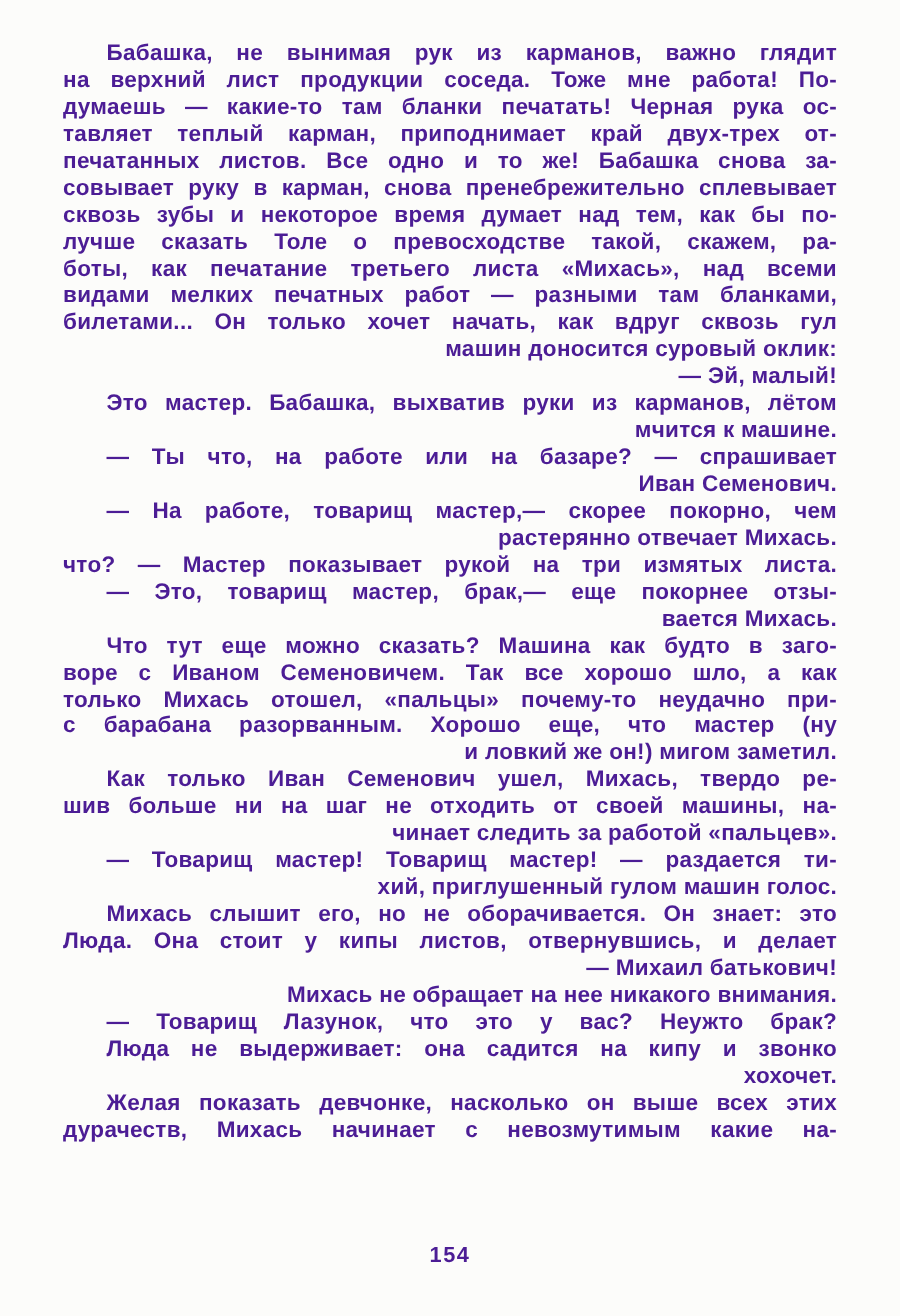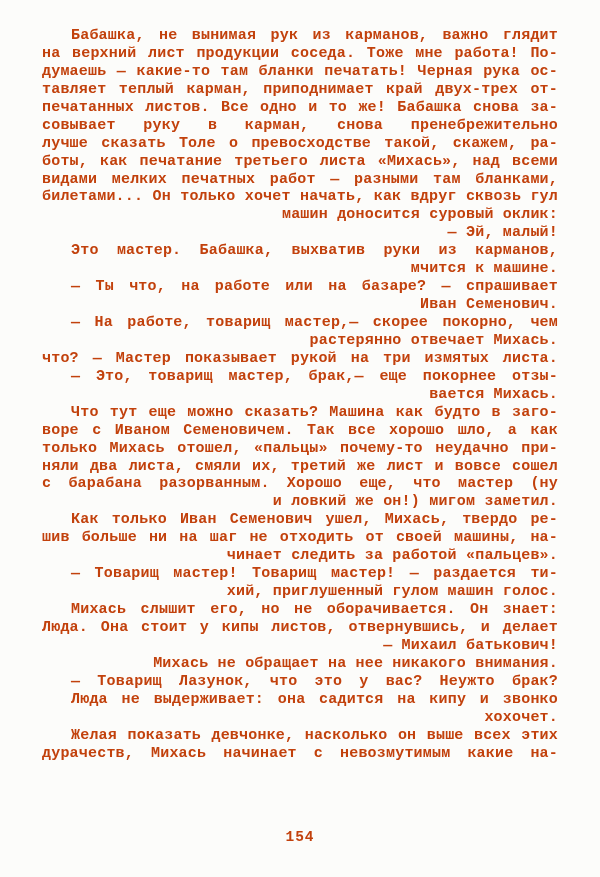--- a/index.html
+++ b/index.html
@@ -10,22 +10,22 @@
     width: 600px;
     height: 877px;
     background: #fcfcfa;
     overflow: hidden;
   }
   .page {
     position: relative;
     width: 600px;
     height: 877px;
     background: #fcfcfa;
-    color: #c2410c;
-    font-family: Liberation Mono, monospace;
+    color: #4c1d95;
+    font-family: Liberation Sans, sans-serif;
     font-weight: 700;
   }
   .text-block {
     position: absolute;
     left: 42px;
     top: 27px;
     width: 516px;
   }
   .line {
     font-size: 15px;
@@ -58,39 +58,39 @@
 <body>
 
 <div class="page">
   <div class="text-block" id="text-block">
       <div class="line ind">Бабашка, не вынимая рук из карманов, важно глядит</div>
       <div class="line">на верхний лист продукции соседа. Тоже мне работа! По-</div>
       <div class="line">думаешь — какие-то там бланки печатать! Черная рука ос-</div>
       <div class="line">тавляет теплый карман, приподнимает край двух-трех от-</div>
       <div class="line">печатанных листов. Все одно и то же! Бабашка снова за-</div>
       <div class="line">совывает руку в карман, снова пренебрежительно сплевывает</div>
+      <div class="line">сквозь зубы и некоторое время думает над тем, как бы по-</div>
       <div class="line">лучше сказать Толе о превосходстве такой, скажем, ра-</div>
       <div class="line">боты, как печатание третьего листа «Михась», над всеми</div>
       <div class="line">видами мелких печатных работ — разными там бланками,</div>
       <div class="line">билетами... Он только хочет начать, как вдруг сквозь гул</div>
       <div class="line noj">машин доносится суровый оклик:</div>
       <div class="line ind noj">— Эй, малый!</div>
       <div class="line ind">Это мастер. Бабашка, выхватив руки из карманов, лётом</div>
       <div class="line noj">мчится к машине.</div>
       <div class="line ind">— Ты что, на работе или на базаре? — спрашивает</div>
       <div class="line noj">Иван Семенович.</div>
       <div class="line ind">— На работе, товарищ мастер,— скорее покорно, чем</div>
       <div class="line noj">растерянно отвечает Михась.</div>
       <div class="line">что? — Мастер показывает рукой на три измятых листа.</div>
       <div class="line ind">— Это, товарищ мастер, брак,— еще покорнее отзы-</div>
       <div class="line noj">вается Михась.</div>
       <div class="line ind">Что тут еще можно сказать? Машина как будто в заго-</div>
       <div class="line">воре с Иваном Семеновичем. Так все хорошо шло, а как</div>
       <div class="line">только Михась отошел, «пальцы» почему-то неудачно при-</div>
-      <div class="line">няли два листа, смяли их, третий же лист и вовсе сошел</div>
       <div class="line">с барабана разорванным. Хорошо еще, что мастер (ну</div>
       <div class="line noj">и ловкий же он!) мигом заметил.</div>
       <div class="line ind">Как только Иван Семенович ушел, Михась, твердо ре-</div>
       <div class="line">шив больше ни на шаг не отходить от своей машины, на-</div>
       <div class="line noj">чинает следить за работой «пальцев».</div>
       <div class="line ind">— Товарищ мастер! Товарищ мастер! — раздается ти-</div>
       <div class="line noj">хий, приглушенный гулом машин голос.</div>
       <div class="line ind">Михась слышит его, но не оборачивается. Он знает: это</div>
       <div class="line">Люда. Она стоит у кипы листов, отвернувшись, и делает</div>
       <div class="line ind noj">— Михаил батькович!</div>

